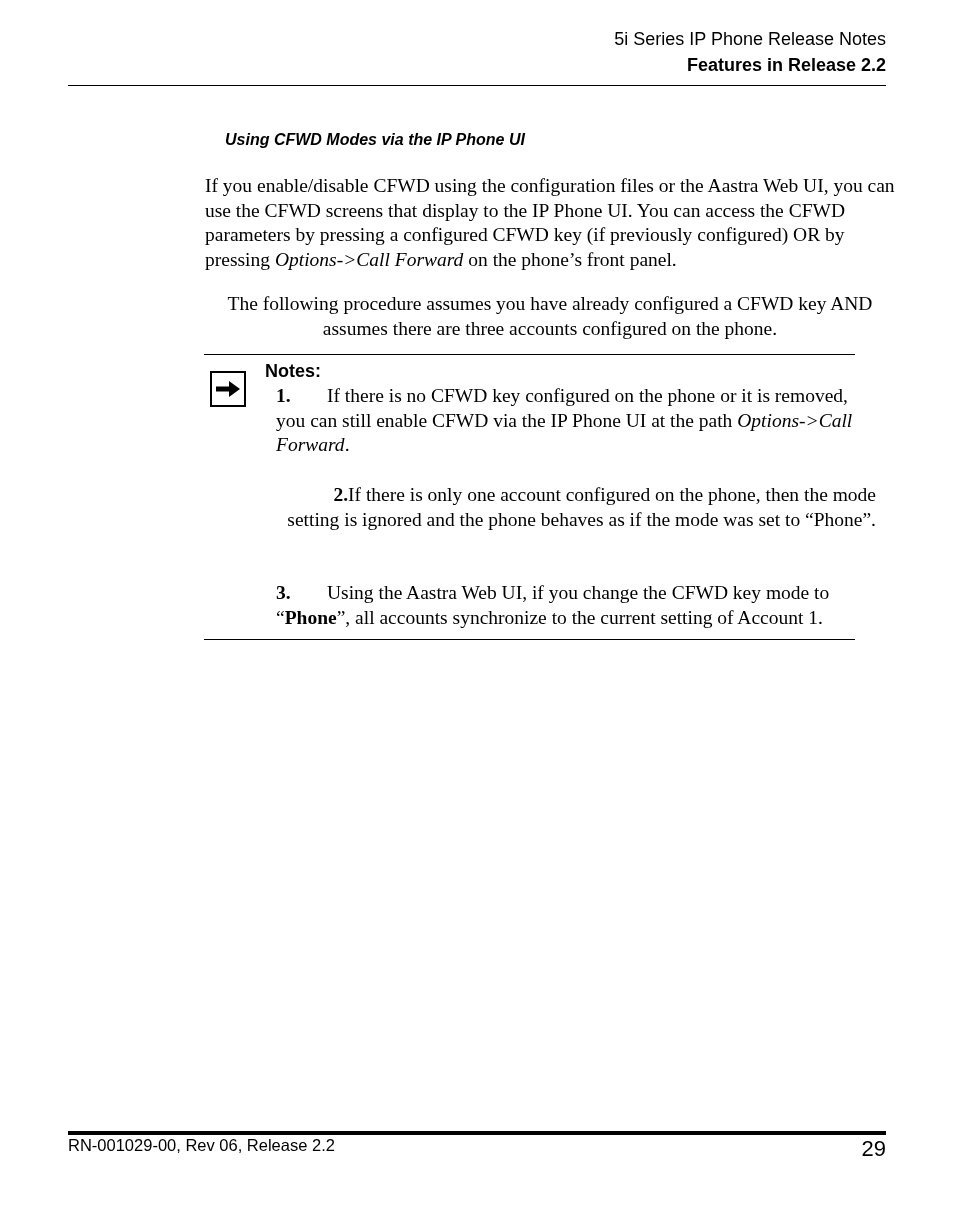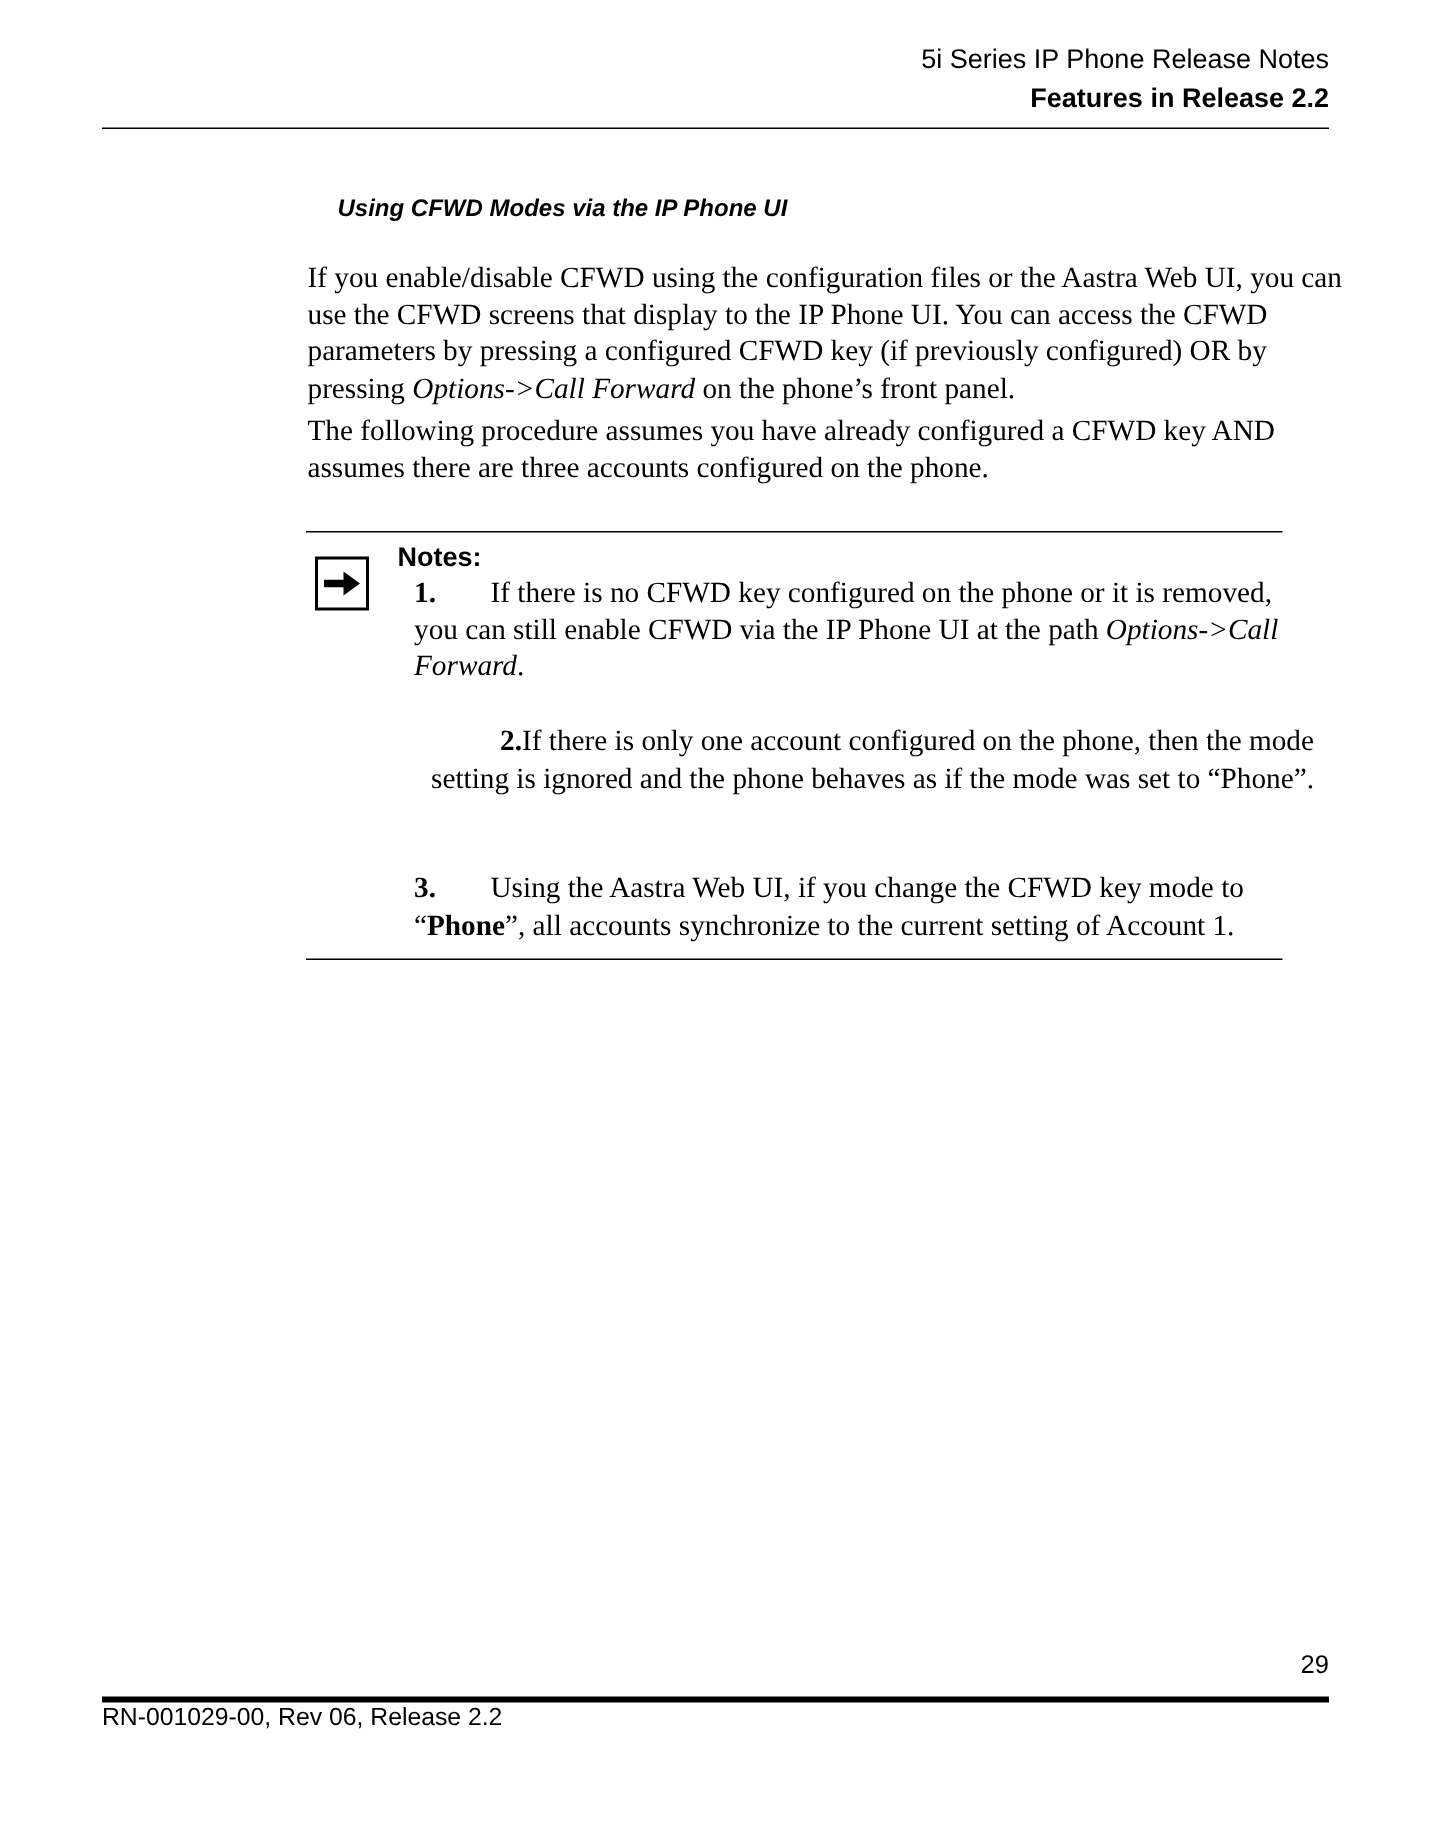--- a/index.html
+++ b/index.html
@@ -8,37 +8,37 @@
   .serif { font-family: Liberation Serif, serif; }
 
   .hdr-line1 { position: absolute; right: 68px; top: 29px; font-size: 18px; text-align: right; }
   .hdr-line2 { position: absolute; right: 68px; top: 55px; font-size: 18px; font-weight: bold; text-align: center; }
   .hdr-rule { position: absolute; left: 68px; width: 818px; top: 85px; height: 1px; background: #000; }
 
   .section-title { position: absolute; left: 205px; top: 131px; font-size: 16px; font-weight: bold; font-style: italic; margin-left: 20px; }
 
   .para { position: absolute; left: 205px; width: 690px; font-size: 19.5px; line-height: 24.6px; }
   .para1 { top: 174px; }
-  .para2 { top: 276px; }
+  .para2 { top: 292px; text-align: center; }
 
   .note-rule-top { position: absolute; left: 204px; width: 651px; top: 354px; height: 1px; background: #000; }
   .note-rule-bottom { position: absolute; left: 204px; width: 651px; top: 639px; height: 1px; background: #000; }
 
   .note-icon { position: absolute; left: 210px; top: 371px; width: 36px; height: 36px; border: 2px solid #000; box-sizing: border-box; display: flex; align-items: center; justify-content: center; }
 
   .notes-title { position: absolute; left: 265px; top: 361px; font-size: 18px; font-weight: bold; }
   .note { position: absolute; left: 276px; width: 600px; font-size: 19.5px; line-height: 24.6px; }
   .note1 { top: 384px; }
   .note2 { top: 483px; text-align: right; }
   .note3 { top: 581px; }
   .num { font-weight: bold; display: inline-block; width: 51px; }
 
   .footer-rule { position: absolute; left: 68px; width: 818px; top: 1131px; height: 4px; background: #000; }
   .footer-left { position: absolute; left: 68px; top: 1136px; font-size: 16.5px; }
-  .footer-right { position: absolute; right: 68px; top: 1100px; font-size: 17px; }
+  .footer-right { position: absolute; right: 68px; top: 1136px; font-size: 22px; }
 </style>
 </head>
 <body>
 
 <div class="hdr-line1 sans">5i Series IP Phone Release Notes</div>
 <div class="hdr-line2 sans">Features in Release 2.2</div>
 <div class="hdr-rule"></div>
 
 <div class="section-title sans">Using CFWD Modes via the IP Phone UI</div>
 

